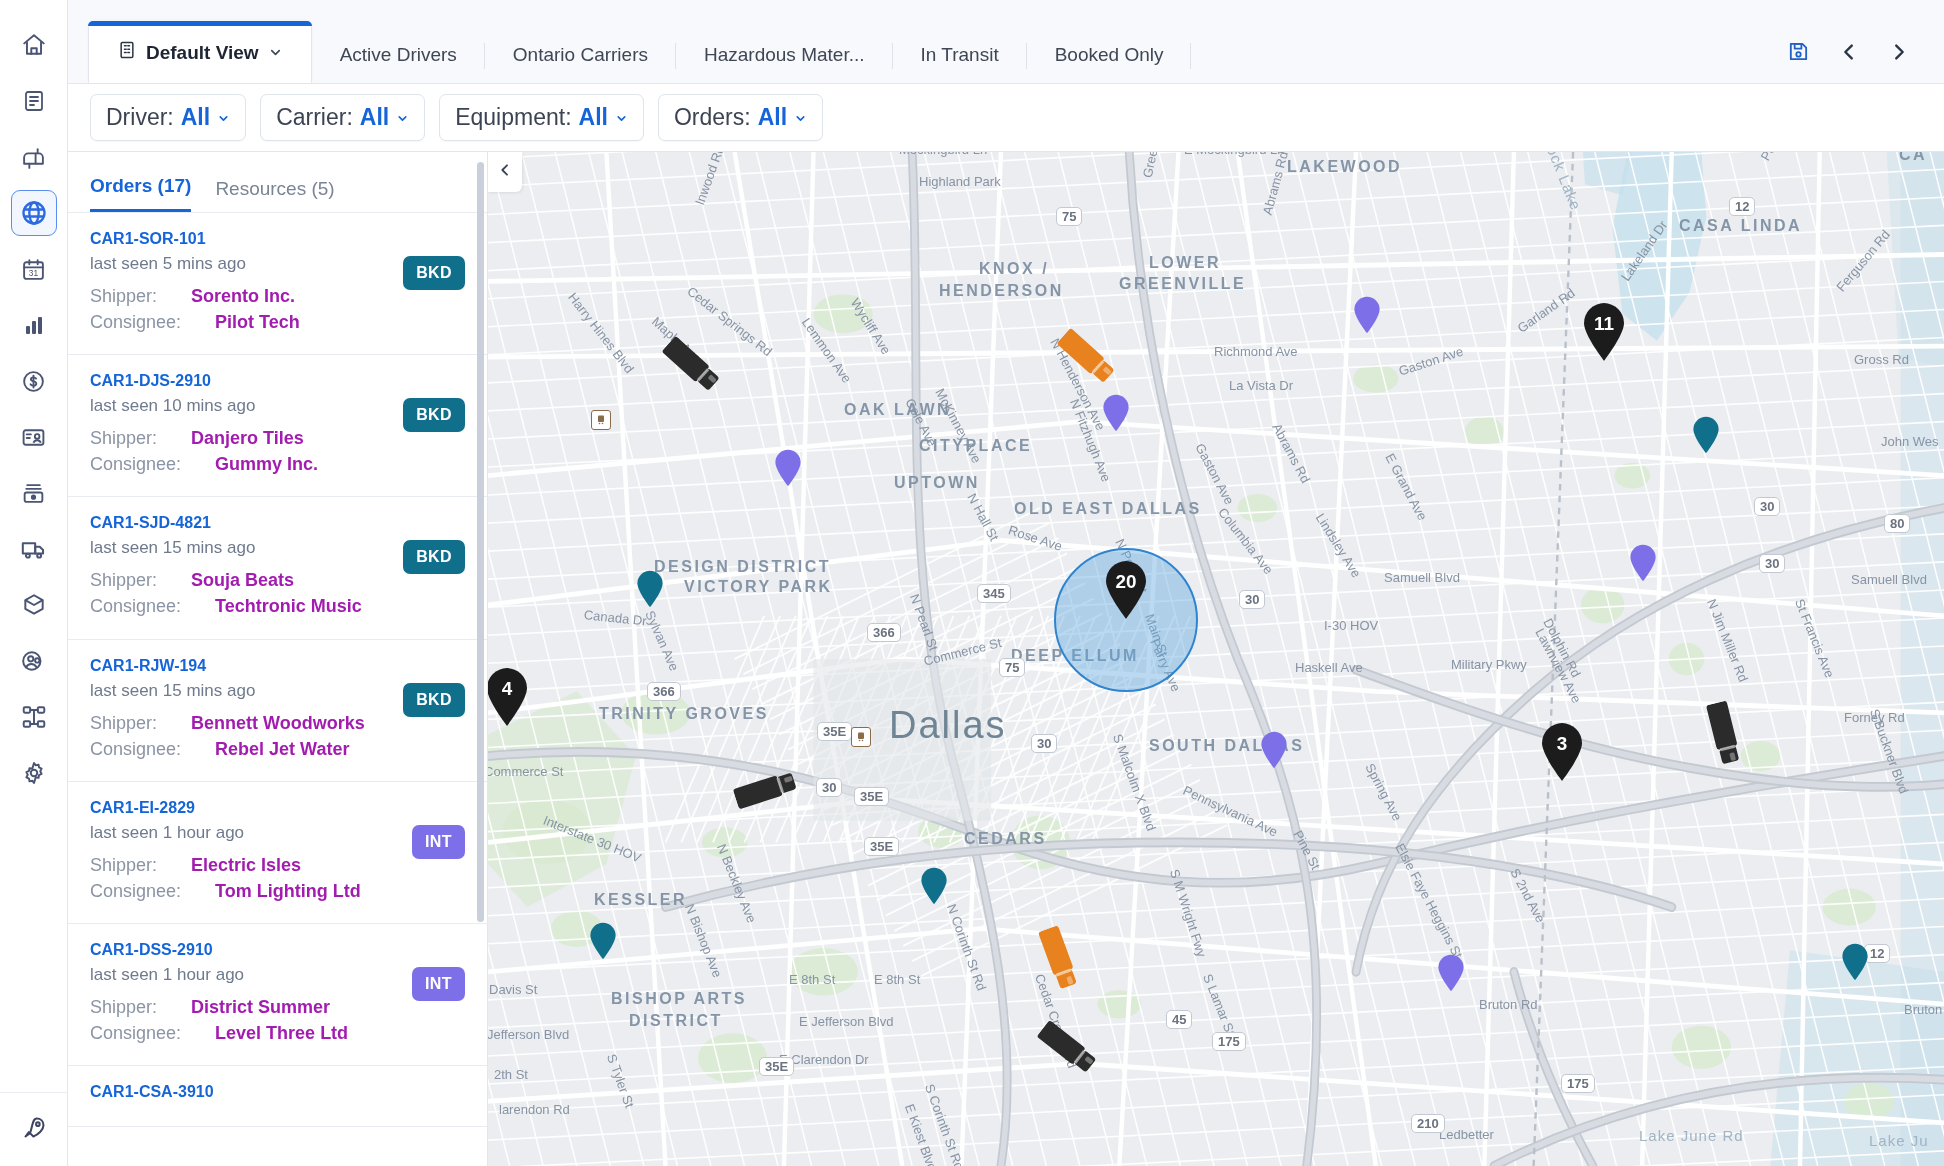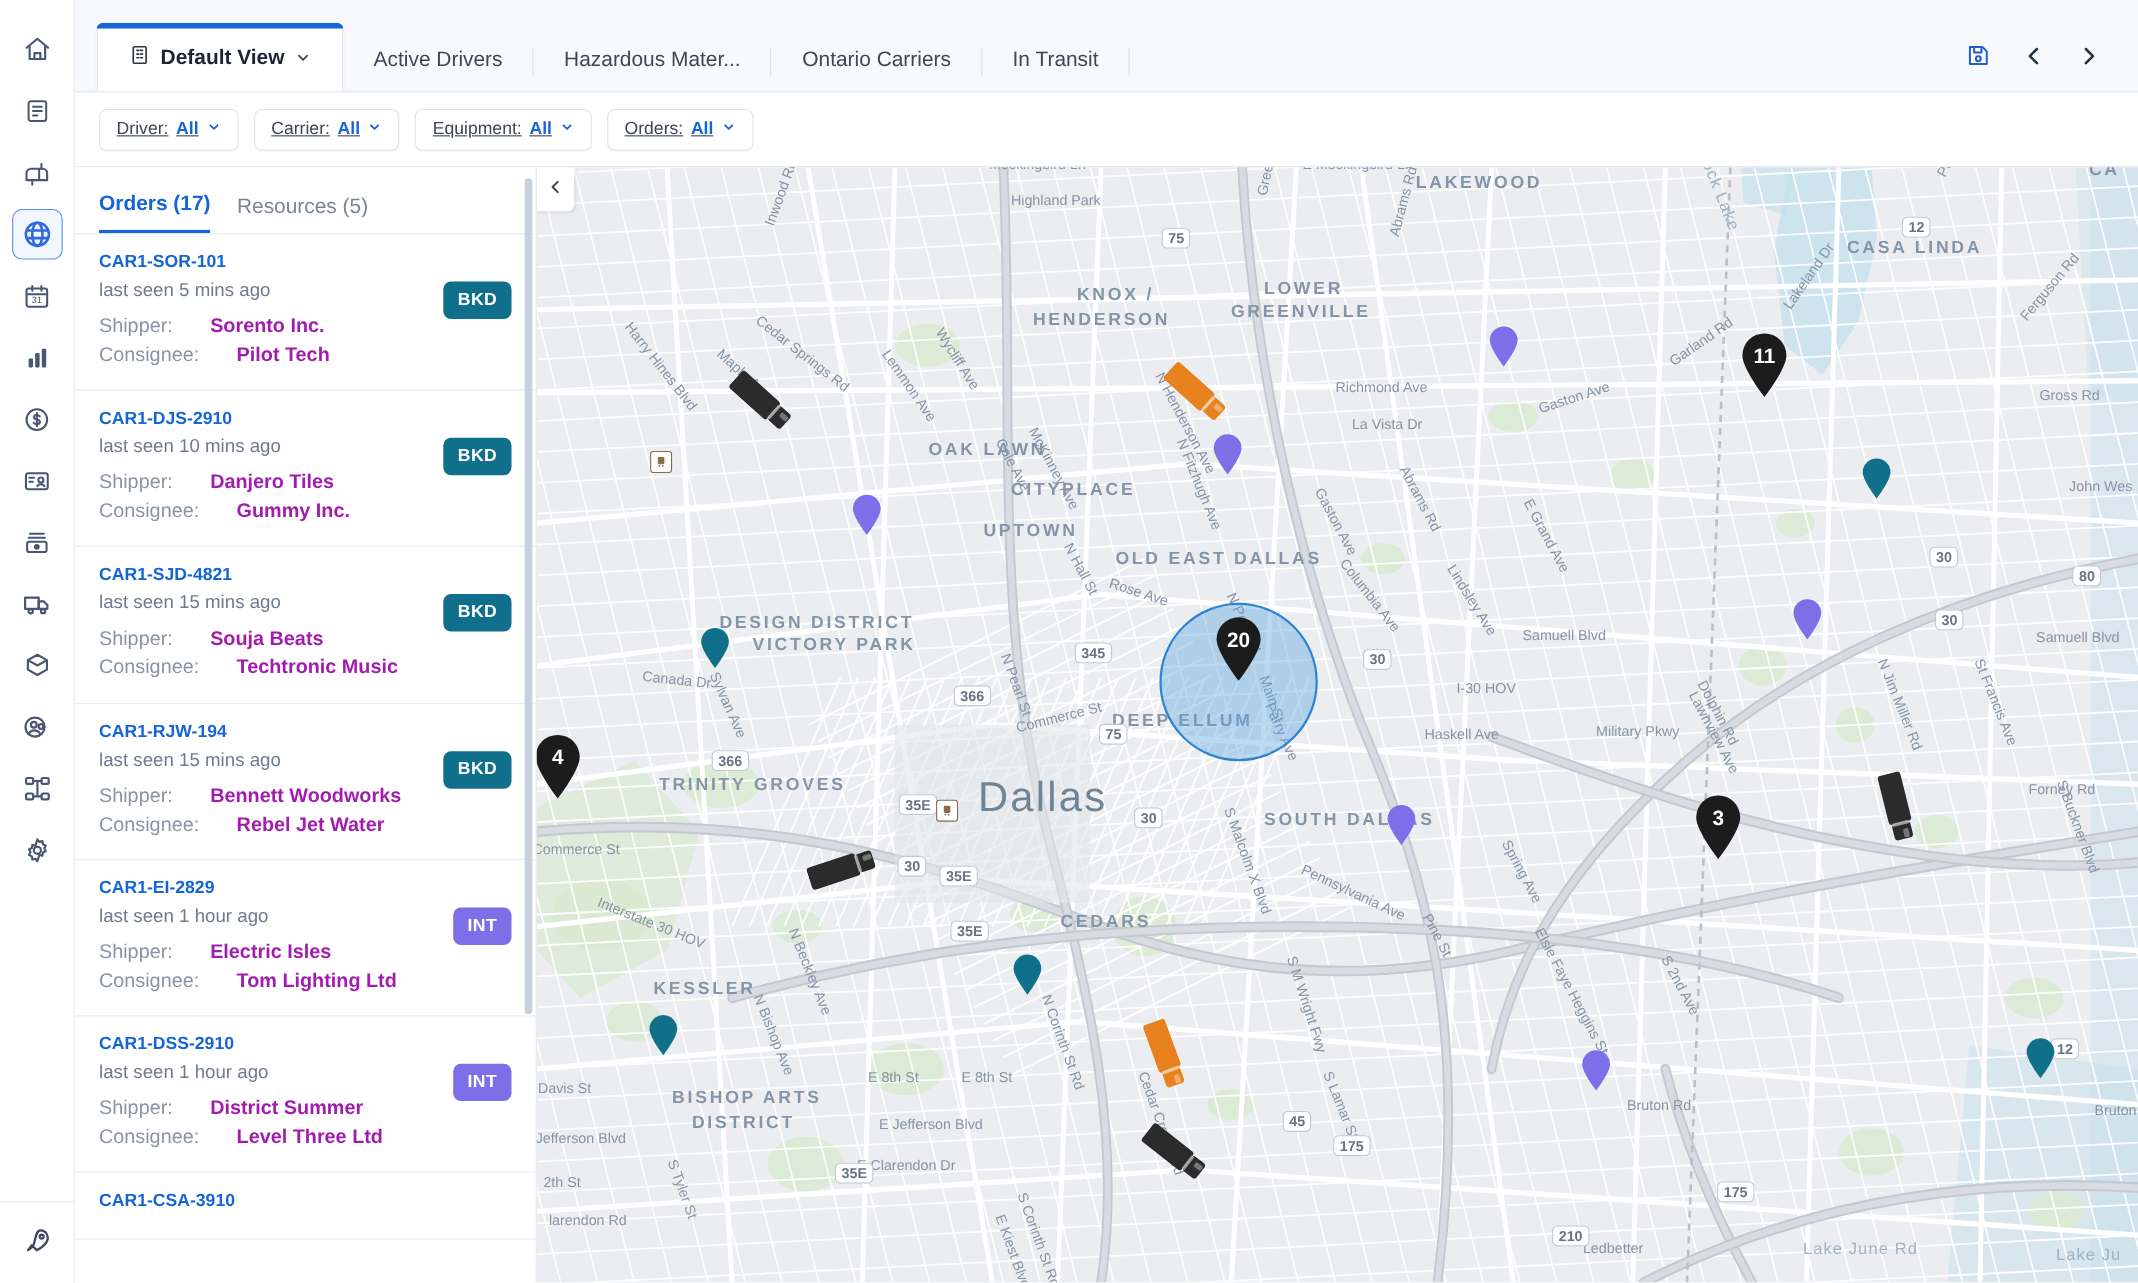--- a/index.html
+++ b/index.html
@@ -70,23 +70,22 @@
 
   
   .filterbar {
     height: 68px; flex: 0 0 68px; background: #ffffff;
     border-bottom: 1px solid #e3e6ec;
     display: flex; align-items: center; gap: 14px; padding: 0 22px;
   }
   .chip {
     display: flex; align-items: center; gap: 7px;
     border: 1px solid #dfe3ea; border-radius: 7px; background: #fff;
-    padding: 9px 15px; font-size: 16px; color: #3c4454; cursor: pointer;
+    padding: 9px 15px; font-size: 23px; color: #3c4454; cursor: pointer;
     box-shadow: 0 1px 1px rgba(16,24,40,.03);
-    text-decoration: underline;
   }
   .chip b { color: #1565d8; font-weight: 700; }
 
   
   .body { flex: 1; display: flex; min-height: 0; position: relative; }
 
   
   .panel {
     width: 420px; flex: 0 0 420px; background: #fff;
     border-right: 1px solid #e3e6ec; display: flex; flex-direction: column;
@@ -306,29 +305,33 @@
             <svg width="15" height="15" viewBox="0 0 24 24" fill="none" stroke="currentColor" stroke-width="2.6" stroke-linecap="round" stroke-linejoin="round">
                 <path d="M6 9l6 6 6-6"></path>
               </svg>
           </span>
         </div>
         <div class="tab">
           <span>Active Drivers</span>
             <i class="sep"></i>
         </div>
         <div class="tab">
+          <span>Ontario Carriers</span>
+            <i class="sep"></i>
+        </div>
+        <div class="tab">
           <span>Hazardous Mater...</span>
             <i class="sep"></i>
         </div>
         <div class="tab">
-          <span>Ontario Carriers</span>
+          <span>In Transit</span>
             <i class="sep"></i>
         </div>
         <div class="tab">
-          <span>In Transit</span>
+          <span>Booked Only</span>
             <i class="sep"></i>
         </div>
       </div>
       <div class="tabstrip-actions">
         <div class="tsa-btn save">
           <span>
             <svg width="23" height="23" viewBox="0 0 24 24" fill="none" stroke="currentColor" stroke-width="1.9" stroke-linejoin="round">
                 <path d="M4 4h12l4 4v12H4z"></path>
                 <path d="M8 4h7v5H8z"></path>
                 <circle cx="12" cy="15" r="2.3"></circle>

